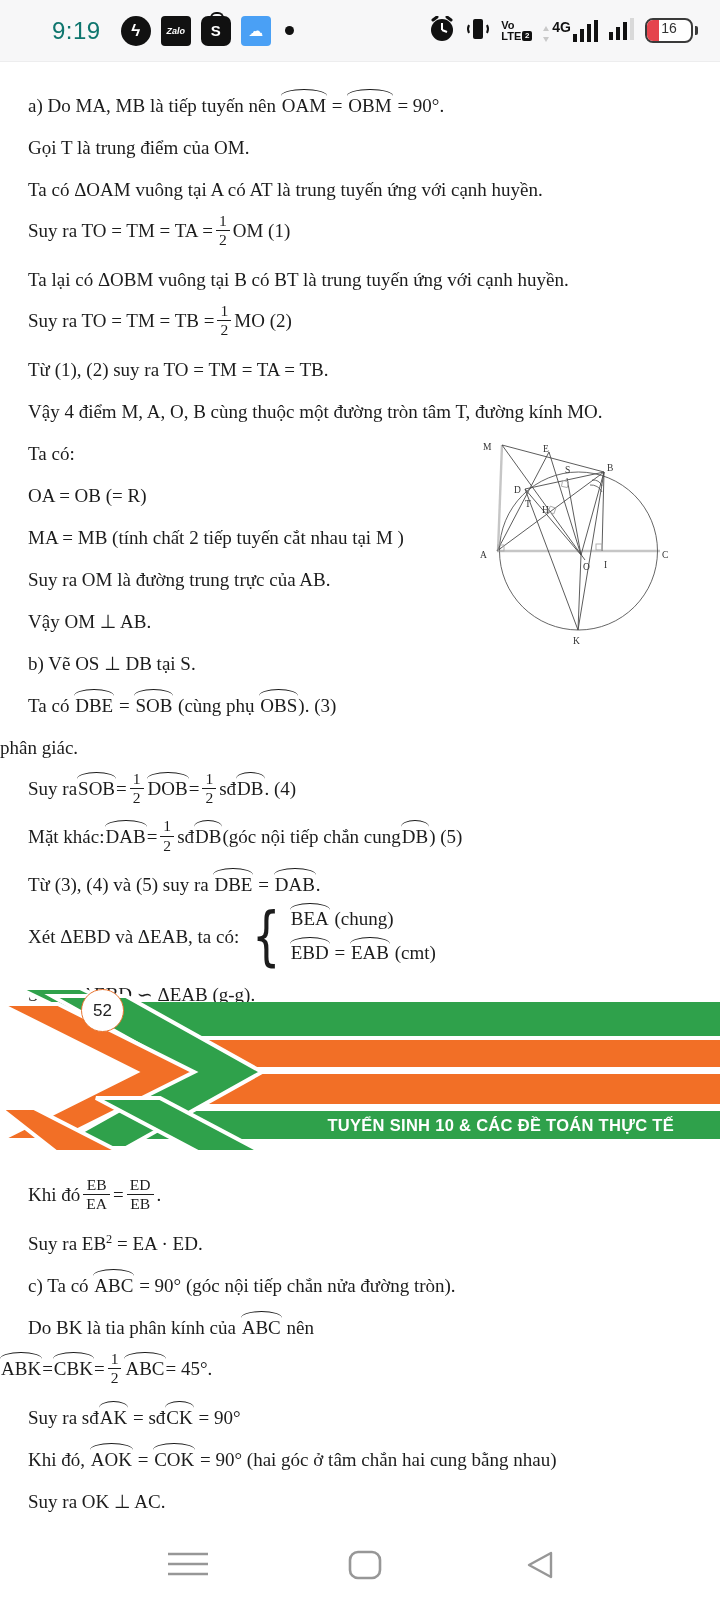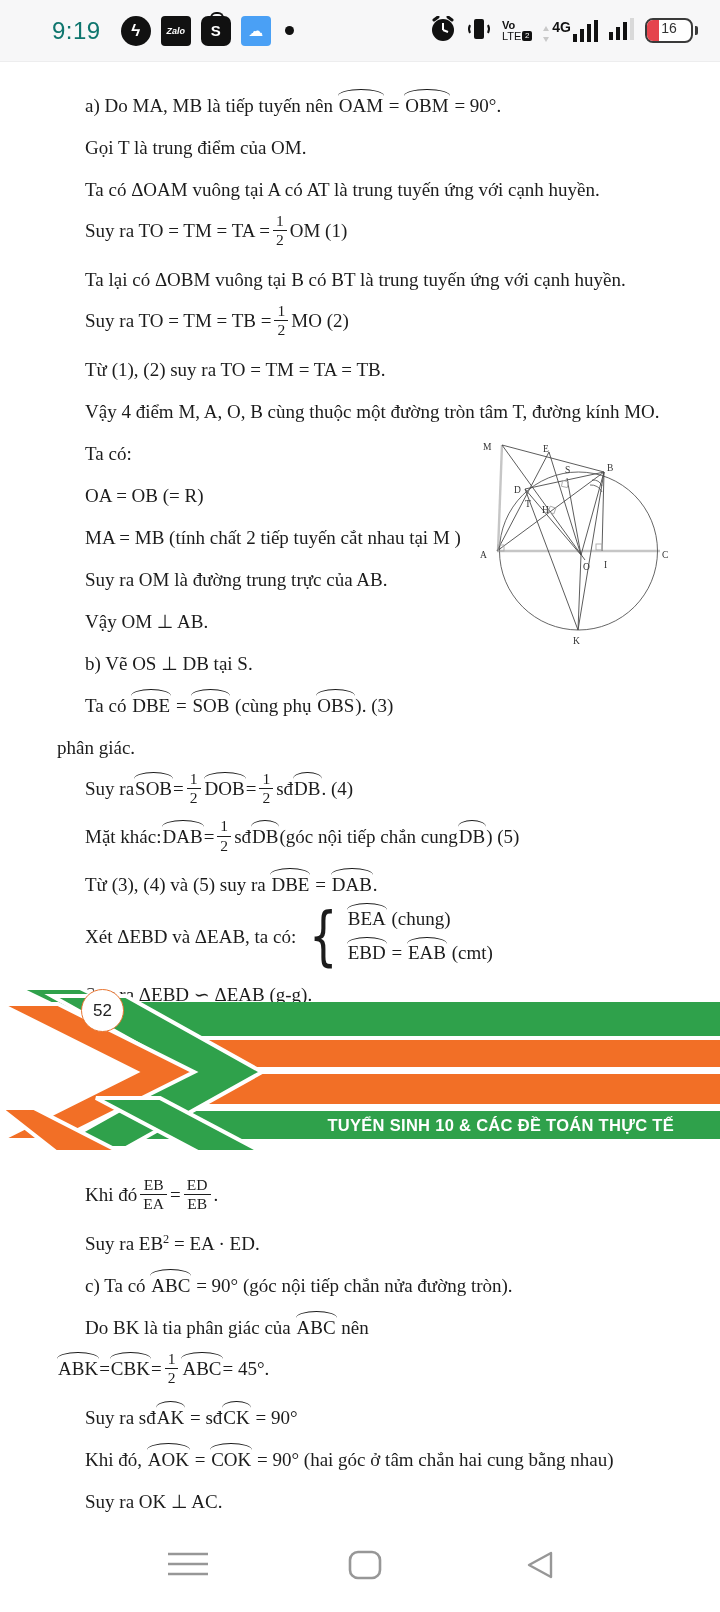--- a/index.html
+++ b/index.html
@@ -21,32 +21,32 @@
   .app-ic { width:30px; height:30px; border-radius:4px; display:flex; align-items:center; justify-content:center; }
   .ic-msgr { background:#111; border-radius:50%; color:#fff; font-size:17px; font-weight:bold; }
   .ic-zalo { background:#111; color:#fff; font-size:9px; font-weight:bold; font-style:italic; }
   .ic-shopee { background:#111; color:#fff; font-size:15px; font-weight:bold; border-radius:7px; position:relative; }
   .ic-shopee:before { content:""; position:absolute; top:-4px; left:9px; width:10px; height:8px;
     border:2px solid #111; border-bottom:none; border-radius:6px 6px 0 0; }
   .ic-weather { background:#4aa0f5; color:#fff; font-size:15px; }
   .notif-dot { width:9px; height:9px; border-radius:50%; background:#111; margin-left:4px; }
   .volte { display:flex; flex-direction:column; line-height:1; align-items:flex-start; }
   .volte .v1 { font-size:11px; font-weight:bold; color:#111; }
-  .volte .v2 { font-size:11px; font-weight:normal; color:#111; display:flex; align-items:center; gap:1px; }
+  .volte .v2 { font-size:11px; font-weight:bold; color:#111; display:flex; align-items:center; gap:1px; }
   .volte .vbadge { display:inline-block; background:#111; color:#fff; font-size:8px; width:10px; height:10px;
     text-align:center; line-height:10px; border-radius:2px; }
   .netblk { display:flex; align-items:flex-end; gap:2px; }
   .net4g { font-size:14px; font-weight:bold; color:#111; line-height:1; margin-bottom:8px; }
   .battery { position:relative; width:48px; height:25px; border:2px solid #3a3a3a; border-radius:8px;
     display:flex; overflow:hidden; background:#fff; }
   .battery .fill { position:absolute; left:0; top:0; bottom:0; width:12px; background:#e5444d; }
   .battery .pct { position:relative; width:100%; text-align:center; font-size:14px; color:#333; }
   .batt-nub { width:3px; height:9px; background:#3a3a3a; border-radius:0 2px 2px 0; margin-left:2px; }
   
-  .doc { position:relative; padding-left:57px; padding-right:30px; }
+  .doc { position:relative; padding-right:30px; }
   .doc1 { position:absolute; top:62px; left:0; width:720px; height:926px; padding-top:14px; }
   .doc2 { position:absolute; top:1150px; left:0; width:720px; }
   .ln { margin-top:17px; padding-left:28px; font-size:19px; line-height:25px; white-space:nowrap; }
   .ln.noind { padding-left:0; }
   .ln.frl { margin-top:10px; margin-bottom:2px; display:flex; align-items:center; }
   .hat { position:relative; display:inline-block; padding:0 1px; }
   .hat:before { content:""; position:absolute; left:0; right:0; top:-4px; height:6px;
     border-top:1.6px solid #1c1c1c; border-radius:50% 50% 0 0 / 100% 100% 0 0; }
   .frac { display:inline-flex; flex-direction:column; vertical-align:middle; text-align:center;
     font-size:0.82em; line-height:1.18; margin:0 3px; }
@@ -299,21 +299,21 @@
         </span>
         <span> = </span>
         <span class="frac">
           <span class="fn">ED</span>
           <span class="fd">EB</span>
         </span>
         <span> .</span>
       </div>
     <div class="ln"><span>Suy ra EB</span><sup class="sp">2</sup><span> = EA · ED.</span></div>
     <div class="ln"><span>c)  Ta có </span><span class="hat">ABC</span><span> = 90° (góc nội tiếp chắn nửa đường tròn).</span></div>
-    <div class="ln"><span>Do BK là tia phân giác của </span><span class="hat">ABC</span><span> nên</span></div>
+    <div class="ln"><span>Do BK là tia phân kính của </span><span class="hat">ABC</span><span> nên</span></div>
     <div class="ln frl noind">
         <span class="hat">ABK</span>
         <span> = </span>
         <span class="hat">CBK</span>
         <span> = </span>
         <span class="frac">
           <span class="fn">1</span>
           <span class="fd">2</span>
         </span>
         <span class="hat">ABC</span>

